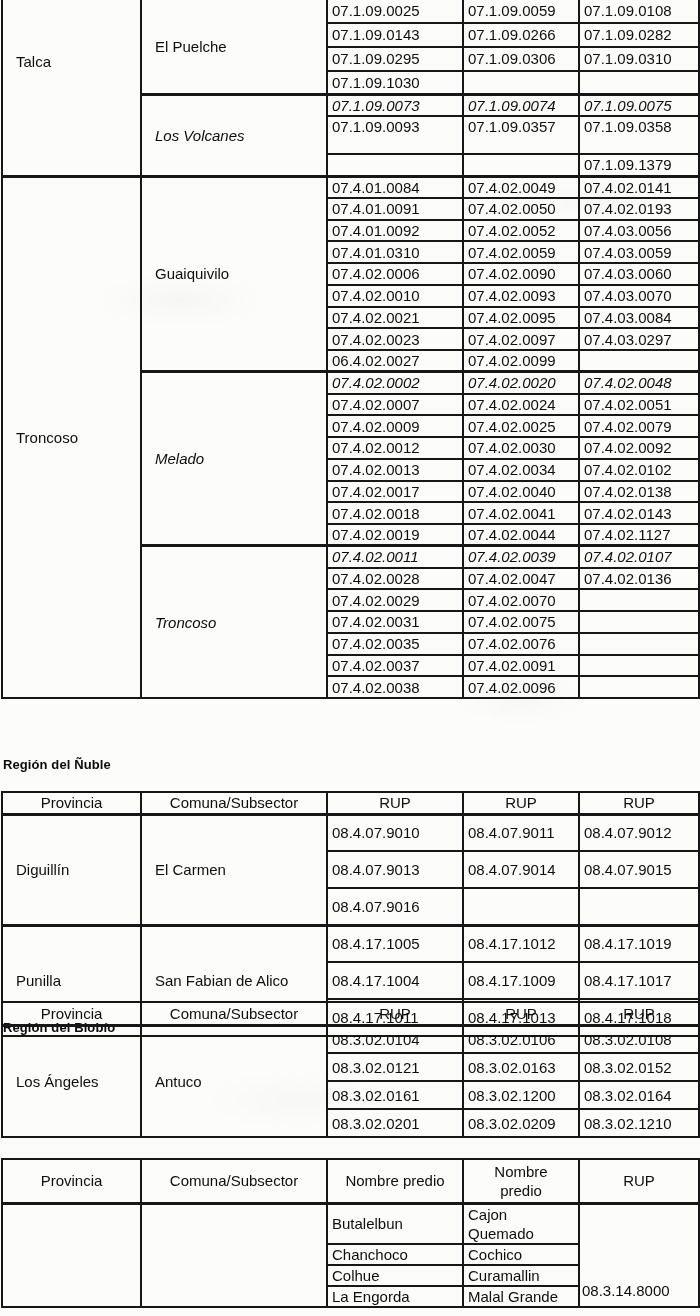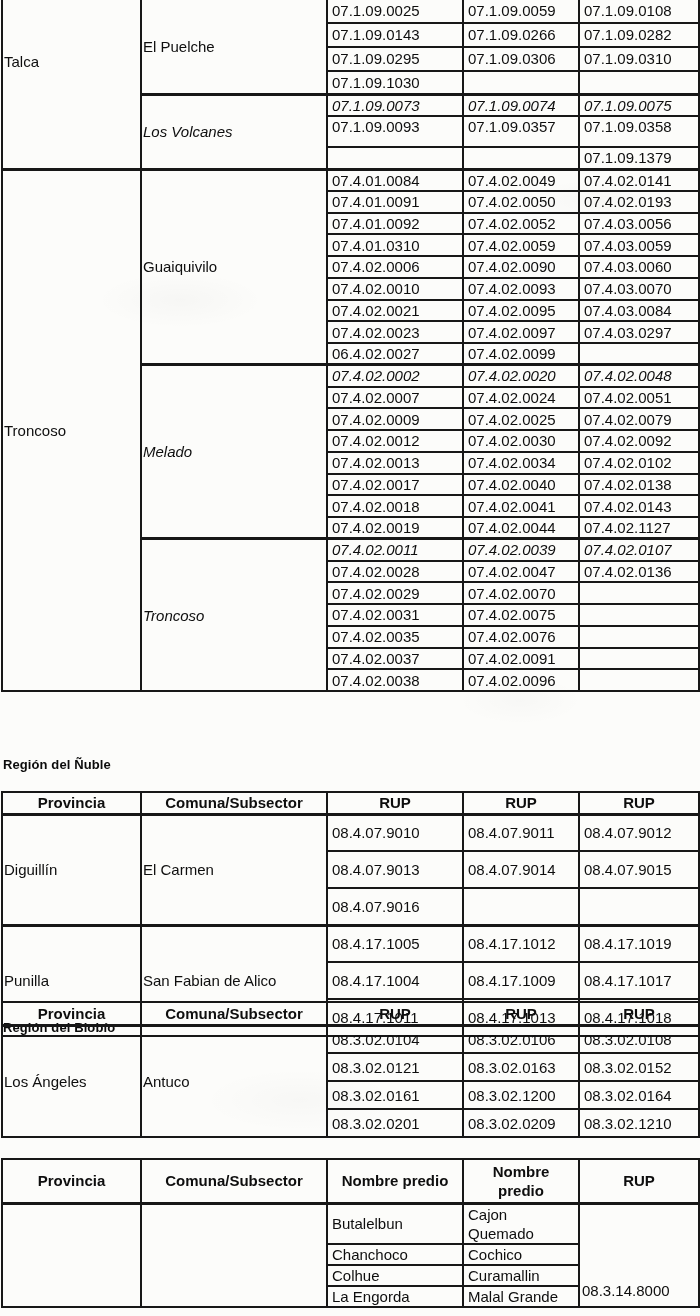--- a/index.html
+++ b/index.html
@@ -40,29 +40,29 @@
   col.c4 { width:120px; }
 
   td, th {
     border:2px solid #171717;
     font-size:15px; line-height:19px;
     padding:0 2px 0 4px;
     overflow:hidden; white-space:nowrap;
     vertical-align:middle;
     text-align:left;
   }
-  th { font-weight:bold; text-align:center; padding:0 2px; }
-  td.prov, td.com { padding-left:1px; }
+  th { font-weight:normal; text-align:center; padding:0 2px; }
+  td.prov, td.com { padding-left:13px; }
   tr.sub-start td { border-top:3px solid #171717;font-style:italic; }
   tbody { border-top:3px solid #171717; }
 
   
   #w0 tbody.g0 td { height:24px; }
   #w0 tbody.g0 tr:nth-child(5) td { height:20px; }
-  #w0 tbody.g0 tr:nth-child(6) td { height:31px; vertical-align:top; }
+  #w0 tbody.g0 tr:nth-child(6) td { height:38px; vertical-align:top; }
   #w0 tbody.g0 tr:nth-child(6) td.com { vertical-align:middle; }
   #w0 tbody.g0 tr:nth-child(7) td { height:22px; }
   #w0 tbody.g0 td.prov { vertical-align:top; padding-top:52px; }
   #w0 tbody.g1 td { height:21.75px; }
 
   
   #w1 th { height:22px; }
   #w1 td { height:37px; }
 
   

